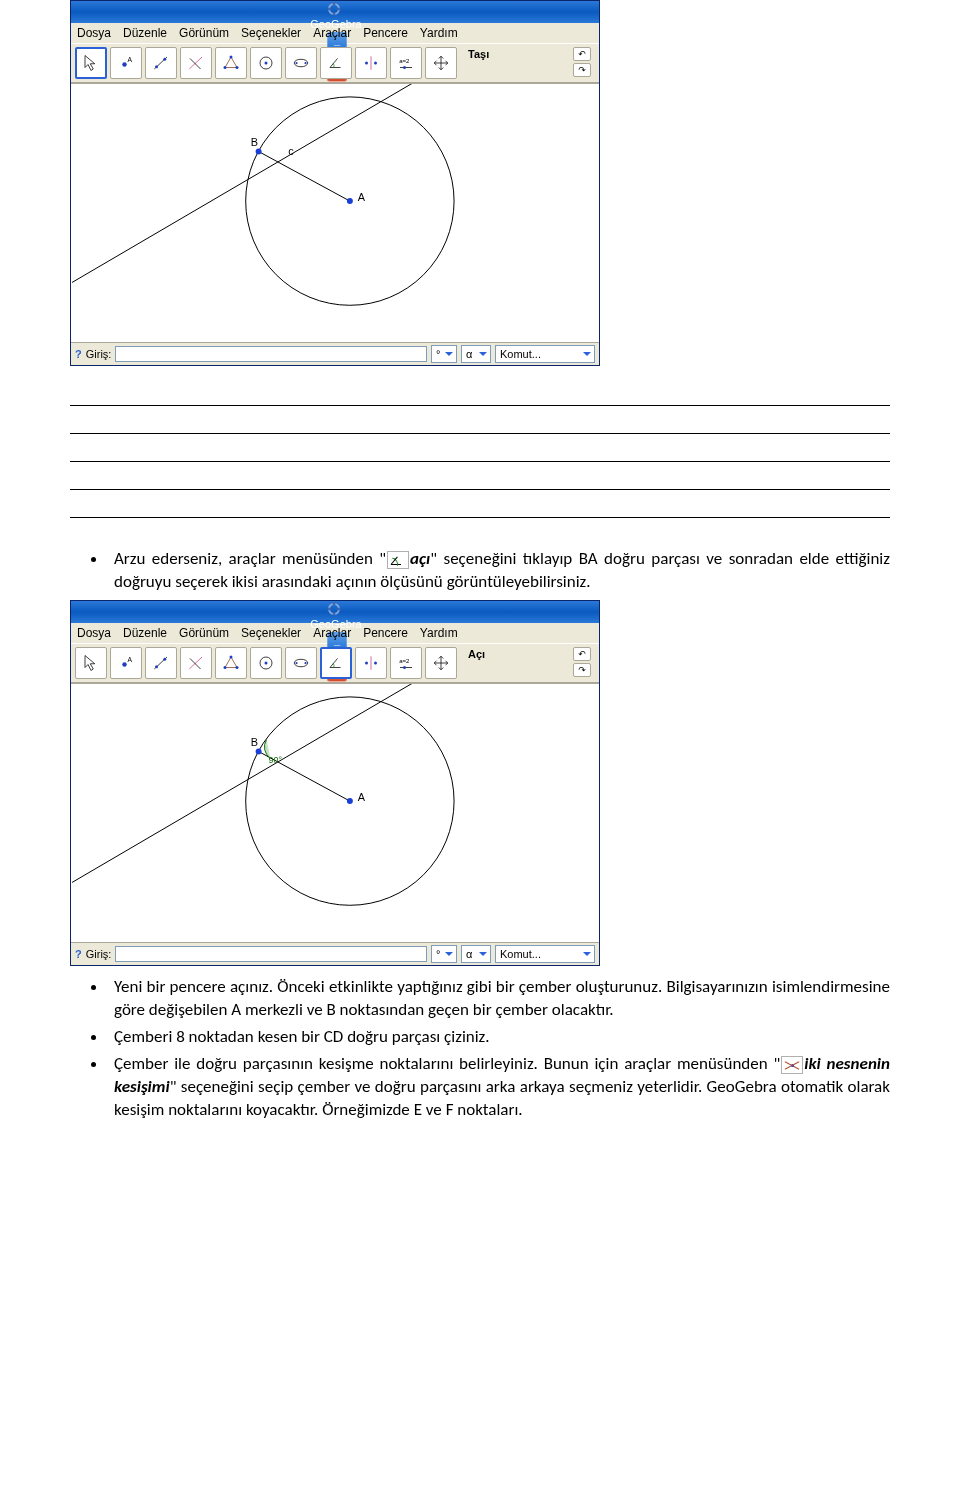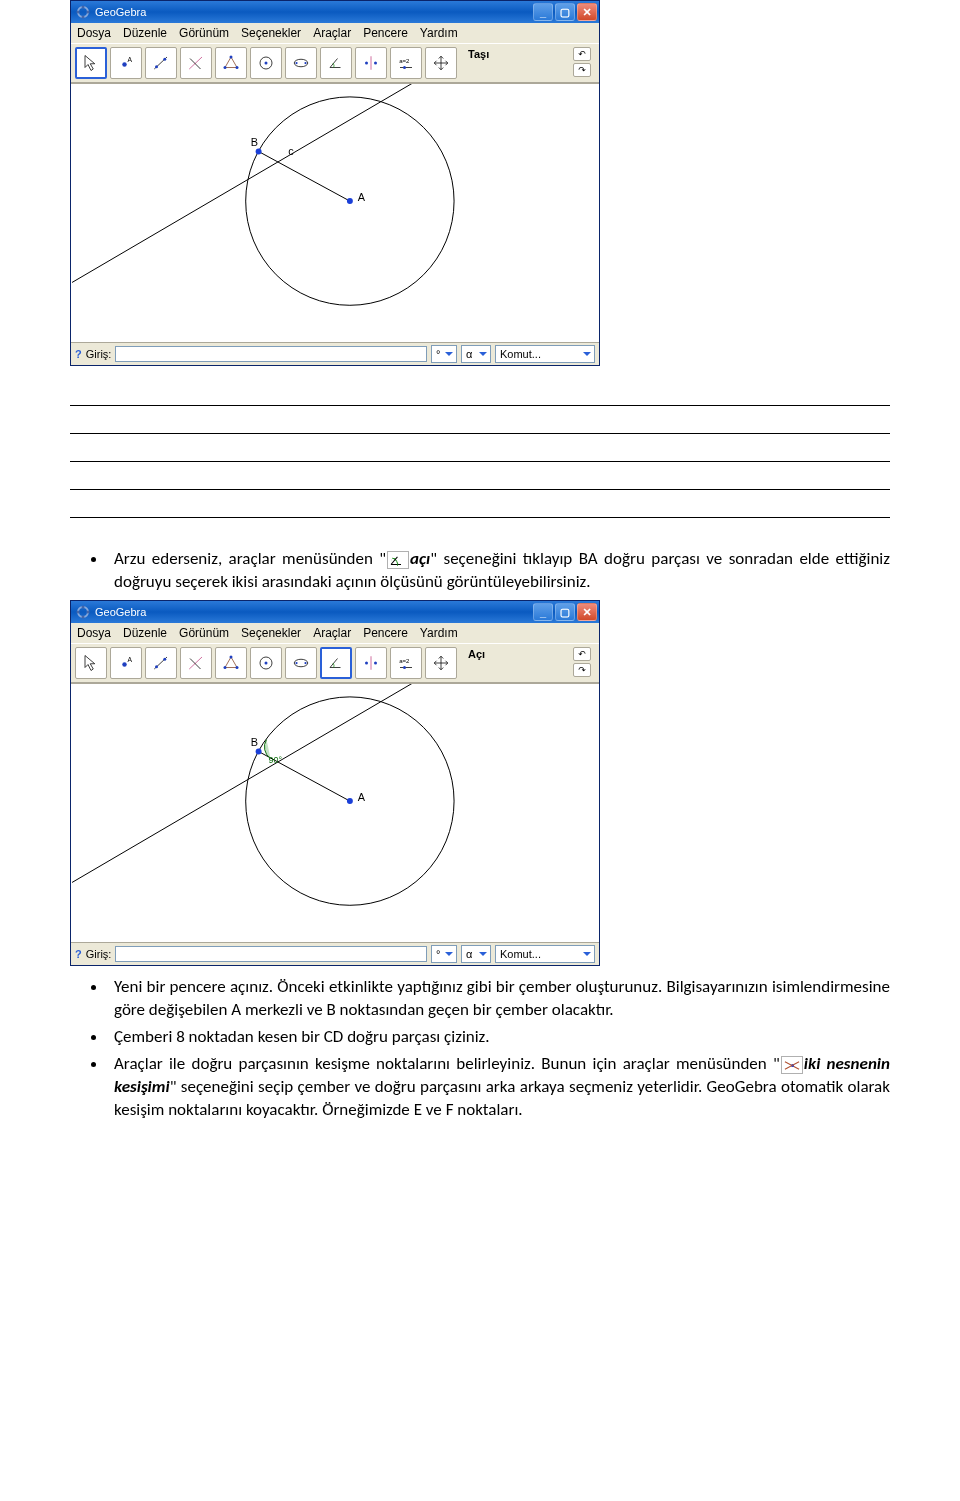--- a/index.html
+++ b/index.html
@@ -25,20 +25,21 @@
     font-size: 11px;
     margin-bottom: 10px;
   }
   .gg-titlebar {
     display: flex;
     align-items: center;
     height: 22px;
     background: linear-gradient(to bottom, #2a79d8 0%, #0a5ac0 50%, #2a79d8 100%);
     color: #ffffff;
     padding: 0 2px 0 4px;
+    flex-direction: column;
   }
   .gg-titlebar .gg-icon {
     width: 16px; height: 16px;
     display: inline-flex; align-items: center; justify-content: center;
     margin-right: 4px;
     font-size: 11px;
   }
   .gg-title { flex: 1; font-weight: normal; }
   .gg-winbtn {
     width: 20px; height: 18px;
@@ -456,17 +457,17 @@
   </div>
 
   <ul class="doc">
     <li>
       <span>Yeni bir pencere açınız. Önceki etkinlikte yaptığınız gibi bir çember oluşturunuz. Bilgisayarınızın isimlendirmesine göre değişebilen A merkezli ve B noktasından geçen bir çember olacaktır.</span>
     </li>
     <li>
       <span>Çemberi 8 noktadan kesen bir CD doğru parçası çiziniz.</span>
     </li>
     <li>
-      <span>Araçlar ile doğru parçasının kesişme noktalarını belirleyiniz. Bunun için araçlar menüsünden "</span><span class="inline-icon intersect"><span class="dot"></span></span><em class="bi">iki nesnenin kesişimi</em><span>" seçeneğini seçip çember ve doğru parçasını arka arkaya seçmeniz yeterlidir. GeoGebra otomatik olarak kesişim noktalarını koyacaktır. Örneğimizde E ve F noktaları.</span>
+      <span>Çember ile doğru parçasının kesişme noktalarını belirleyiniz. Bunun için araçlar menüsünden "</span><span class="inline-icon intersect"><span class="dot"></span></span><em class="bi">iki nesnenin kesişimi</em><span>" seçeneğini seçip çember ve doğru parçasını arka arkaya seçmeniz yeterlidir. GeoGebra otomatik olarak kesişim noktalarını koyacaktır. Örneğimizde E ve F noktaları.</span>
     </li>
   </ul>
 
 </div>
 
 </body></html>

